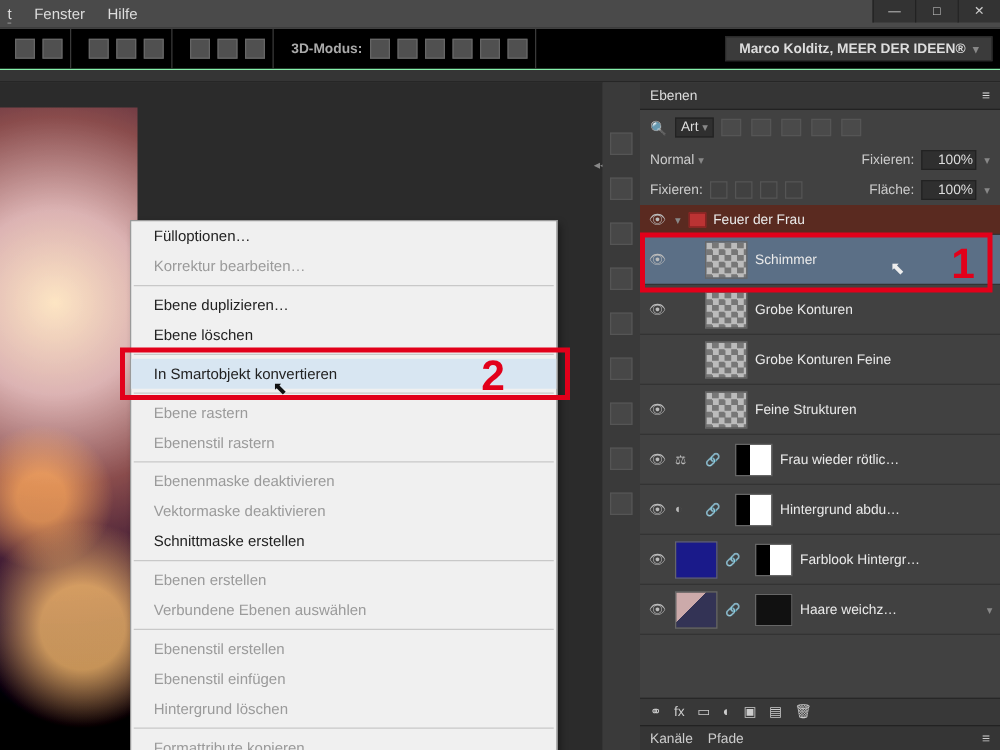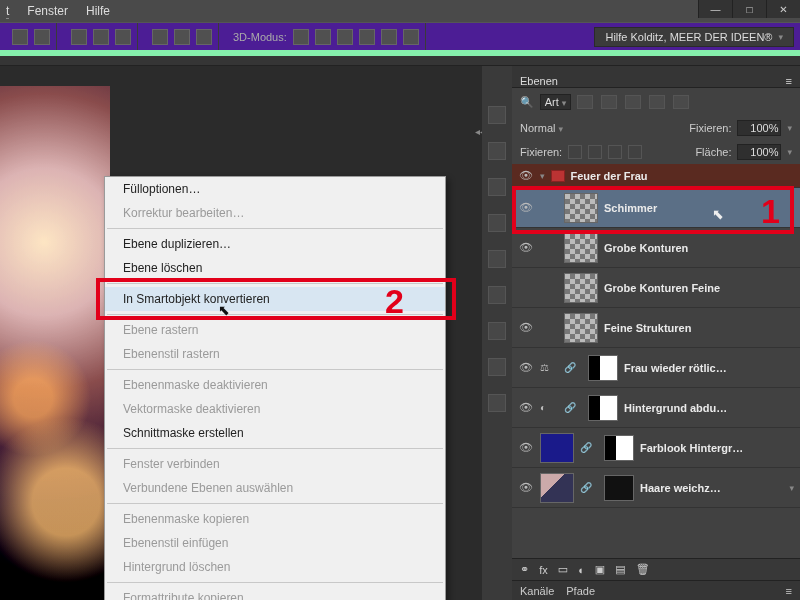--- a/index.html
+++ b/index.html
@@ -1,21 +1,21 @@
 <!DOCTYPE html>
 <html><head>
 <meta charset="utf-8">
 <style>
   * { box-sizing: border-box; margin: 0; padding: 0; font-family: "Segoe UI", Tahoma, sans-serif; }
   body { background: #4a4a4a; width: 800px; height: 600px; overflow: hidden; color: #ccc; font-size: 11px; position: relative; }
   .win-controls { position: absolute; top: 0; right: 0; display: flex; }
   .win-controls div { width: 34px; height: 18px; background: #333; color: #ccc; display: flex; align-items: center; justify-content: center; font-size: 10px; border-left: 1px solid #222; cursor: default;}
   .menubar { height: 22px; display: flex; align-items: center; padding-left: 6px; background: #4a4a4a; }
   .menubar span { margin-right: 18px; color: #ddd; font-size: 12px; }
-  .optionbar { height: 34px; background: #4c1d95; border-top: 1px solid #555; border-bottom: 6px solid #86efac; display: flex; align-items: center; padding: 0 6px; gap: 8px;}
+  .optionbar { height: 34px; background: #000000; border-top: 1px solid #555; border-bottom: 1px solid #86efac; display: flex; align-items: center; padding: 0 6px; gap: 8px; font-weight: bold;}
   .optionbar .seg { display:flex; gap:6px; align-items:center; padding:0 6px; border-right:1px solid #3a3a3a; height:100%;}
   .optionbar .icon { width:16px; height:16px; border:1px solid #666; background:#505050; }
   .optionbar .label3d { color:#aaa; font-size:11px; }
   .profile-btn { margin-left:auto; background:#3b3b3b; border:1px solid #2a2a2a; padding:3px 10px; color:#ddd; font-size:11px; display:flex; align-items:center; gap:6px;}
   .tab-strip { height: 10px; background:#353535; border-bottom:1px solid #222;}
   .workspace { display:flex; height: calc(600px - 22px - 34px - 10px); }
   .canvas { flex:1; background:#2b2b2b; position:relative; overflow:hidden;}
   .canvas-img { position:absolute; left:0; top:20px; width:110px; height:520px; background: radial-gradient(circle at 40% 30%, #e8d4b8 0%, #caa 20%, #855 40%, #213 70%, #000 100%); filter: contrast(1.2);}
   .canvas-img::after{content:"";position:absolute;inset:0;background:
     radial-gradient(circle at 60% 80%, rgba(255,200,120,.7) 0 8%, transparent 20%),
@@ -27,41 +27,41 @@
   .ctx .item.hover { background:#d8e6f2; }
   .ctx hr { border:none; border-top:1px solid #c8c8c8; margin:3px 2px;}
   .callout-2 { position:absolute; left:96px; top:212px; width:360px; height:42px; border:4px solid #e2001a; z-index:11; pointer-events:none;}
   .callout-2 .num { position:absolute; right:-50px; top:-4px; color:#e2001a; font-weight:bold; font-size:34px;}
   .cursor2 { position:absolute; left:218px; top:236px; font-size:14px; color:#111; z-index:12;}
   
   .dock { width:318px; background:#414141; display:flex; }
   .dock-strip { width:30px; background:#3a3a3a; display:flex; flex-direction:column; align-items:center; padding-top:40px; gap:18px;}
   .dock-strip .di { width:18px; height:18px; border:1px solid #555; background:#474747;}
   .panels { flex:1; display:flex; flex-direction:column; background:#414141; }
-  .panel-tab { height:22px; background:#353535; display:flex; align-items:flex-end; padding:0 8px; font-size:11px; color:#ddd; border-bottom:1px solid #222; justify-content:space-between;}
+  .panel-tab { height:22px; background:#353535; display:flex; align-items:center; padding:0 8px; font-size:11px; color:#ddd; border-bottom:1px solid #222; justify-content:space-between;}
   .panel-head { padding:6px 8px; display:flex; align-items:center; gap:6px; font-size:11px;}
   .panel-head select, .panel-head .sel { background:#2f2f2f; color:#ddd; border:1px solid #222; font-size:11px; padding:1px 4px;}
   .row-icons { display:flex; gap:8px; padding:4px 8px; }
   .row-icons .ri { width:16px; height:14px; border:1px solid #555; background:#4a4a4a;}
   .blend-row { display:flex; align-items:center; gap:6px; padding:4px 8px;}
   .blend-row .sel { flex:0 0 120px;}
   .pct { width:44px; background:#2f2f2f; border:1px solid #222; color:#ddd; text-align:right; font-size:11px; padding:1px 2px;}
   .lock-row { display:flex; align-items:center; gap:6px; padding:4px 8px; font-size:11px;}
   .lock-row .li { width:14px; height:14px; border:1px solid #555;}
   .layers { flex:1; overflow:hidden; background:#414141; position:relative;}
   .layer { display:flex; align-items:center; height:40px; border-bottom:1px solid #333; padding:0 6px; gap:6px;}
   .layer.group { height:24px; background:#5a2a20;}
   .layer.sel { background:#5b6f86;}
   .eye { width:16px; text-align:center; color:#bbb;}
   .thumb { width:34px; height:30px; border:1px solid #666; background: repeating-conic-gradient(#777 0 25%, #bbb 0 50%) 0 0/10px 10px;}
   .thumb.black { background:#111;}
   .thumb.blue { background:#1a1a8a;}
   .thumb.img { background: linear-gradient(135deg,#caa 0 40%,#335 40% 100%);}
   .mask { width:30px; height:26px; border:1px solid #666; background: linear-gradient(90deg,#000 0 40%,#fff 40% 100%);}
-  .lbl { flex:1; color:#eaeaea; font-size:11px; white-space:nowrap; overflow:hidden; text-overflow:ellipsis;font-weight:bold;}
+  .lbl { flex:1; color:#eaeaea; font-size:11px; white-space:nowrap; overflow:hidden; text-overflow:ellipsis;}
   .fx { width:18px; font-size:10px; color:#bbb;}
   .callout-1 { position:absolute; border:4px solid #e2001a; z-index:20; pointer-events:none;}
   .callout-1 .num { position:absolute; color:#e2001a; font-weight:bold; font-size:34px;}
   .cursor1 { position:absolute; font-size:14px; color:#eee; z-index:21;}
   .panel-bottom { height:22px; background:#383838; border-top:1px solid #222; display:flex; align-items:center; gap:10px; padding:0 8px; font-size:11px;}
   .sub-tabs { height:20px; background:#353535; display:flex; align-items:center; gap:12px; padding:0 8px; font-size:11px; border-top:1px solid #222;}
   .panel-collapse { position:absolute; left:475px; top:60px; color:#888; font-size:10px;}
   .chev { font-size:9px; color:#888;}
 </style>
 </head>
@@ -97,21 +97,21 @@
   <div class="seg">
     <span class="label3d">3D-Modus:</span>
     <div class="icon"></div>
     <div class="icon"></div>
     <div class="icon"></div>
     <div class="icon"></div>
     <div class="icon"></div>
     <div class="icon"></div>
   </div>
   <div class="profile-btn">
-    <span>Hilfe Kolditz, MEER DER IDEEN®</span>
+    <span>Marco Kolditz, MEER DER IDEEN®</span>
       <span class="chev">▾</span>
   </div>
 </div>
 
 <div class="tab-strip"></div>
 
 <div class="workspace">
   <div class="canvas">
     <div class="canvas-img"></div>
     <span class="panel-collapse">◂◂</span>
@@ -125,24 +125,24 @@
       <hr>
       <div class="item hover">In Smartobjekt konvertieren</div>
       <hr>
       <div class="item disabled">Ebene rastern</div>
       <div class="item disabled">Ebenenstil rastern</div>
       <hr>
       <div class="item disabled">Ebenenmaske deaktivieren</div>
       <div class="item disabled">Vektormaske deaktivieren</div>
       <div class="item">Schnittmaske erstellen</div>
       <hr>
-      <div class="item disabled">Fenster verbinden</div>
+      <div class="item disabled">Ebenen erstellen</div>
       <div class="item disabled">Verbundene Ebenen auswählen</div>
       <hr>
-      <div class="item disabled">Ebenenmaske kopieren</div>
+      <div class="item disabled">Ebenenstil erstellen</div>
       <div class="item disabled">Ebenenstil einfügen</div>
       <div class="item disabled">Hintergrund löschen</div>
       <hr>
       <div class="item disabled">Formattribute kopieren</div>
 
     </div>
     <div class="callout-2">
       <span class="num" style="right:48px;top:0">2</span>
     </div>
     <span class="cursor2">⬉</span>

